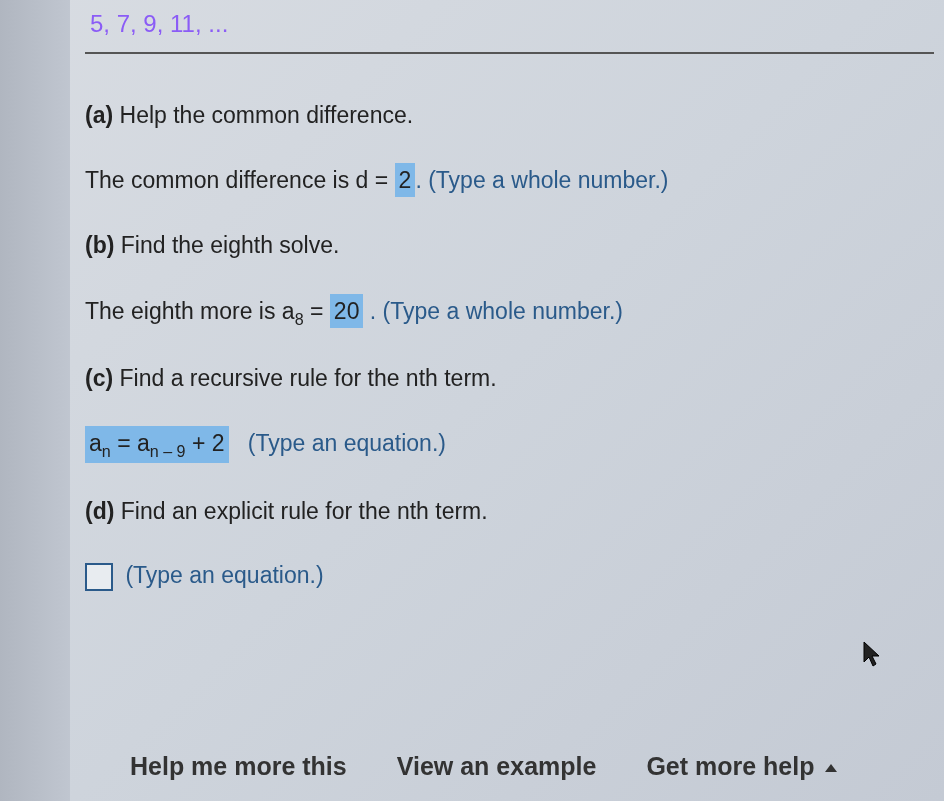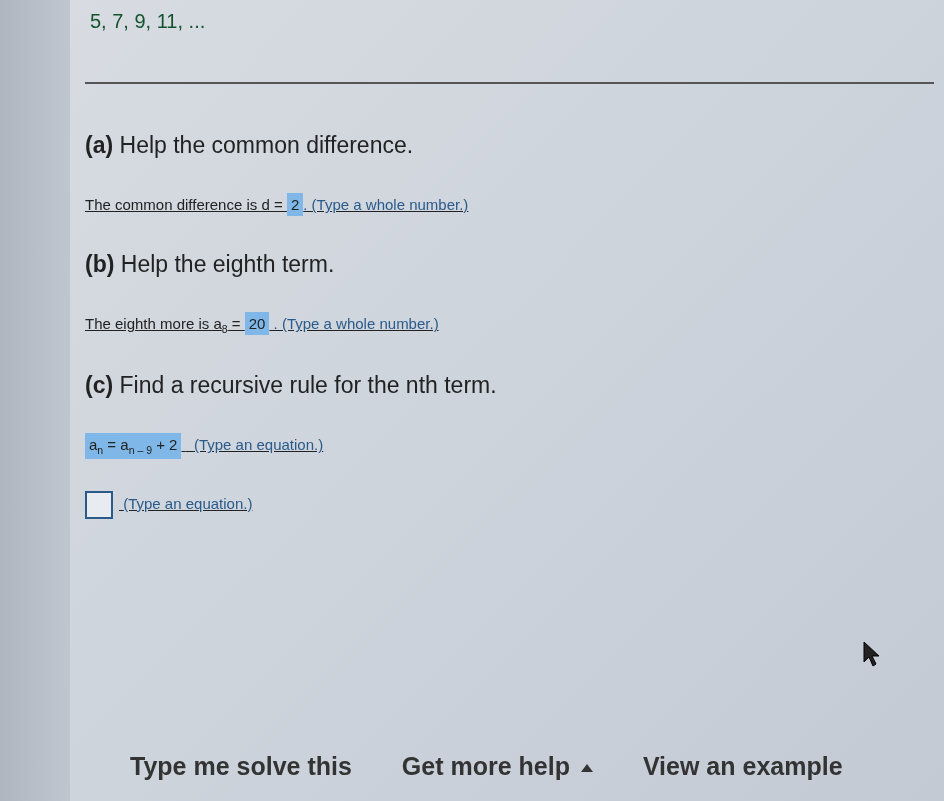--- a/index.html
+++ b/index.html
@@ -24,46 +24,45 @@
       background: linear-gradient(90deg, #b0b6c0 0%, #c0c6d0 100%);
     }
     .content {
       position: absolute;
       left: 85px;
       top: 0;
       right: 0;
       padding-top: 10px;
     }
     .sequence-text {
-      font-size: 20px;
-      color: #14532d;
-      margin-bottom: 49px;
+      font-size: 24px;
+      color: #8b5cf6;
+      margin-bottom: 14px;
       padding-left: 5px;
     }
     .hr-line {
       border: none;
       border-top: 2px solid #555;
       margin-bottom: 45px;
       margin-right: 10px;
     }
     .question-line {
       font-size: 23px;
       color: #222;
       margin-bottom: 32px;
       line-height: 1.4;
     }
     .question-line .label {
       font-weight: bold;
     }
     .answer-line {
-      font-size: 15px;
+      font-size: 23px;
       color: #222;
       margin-bottom: 32px;
       line-height: 1.4;
-      text-decoration: underline;
     }
     .filled-answer {
       background: #7fb8e8;
       padding: 1px 4px;
       display: inline-block;
     }
     .hint-text {
       color: #2a5a8a;
     }
     .sub {
@@ -129,48 +128,52 @@
   <div class="question-line">
     <span class="label">(a)</span>
     <span>Help the common difference.</span>
   </div>
   <div class="answer-line">
     <span>The common difference is d = </span><span class="filled-answer">2</span><span class="hint-text">. (Type a whole number.)</span>
   </div>
 
   <div class="question-line">
     <span class="label">(b)</span>
-    <span>Help the eighth term.</span>
+    <span>Find the eighth solve.</span>
   </div>
   <div class="answer-line">
     <span>The eighth more is a</span><span class="sub">8</span><span> = </span><span class="filled-answer">20</span><span class="hint-text"> . (Type a whole number.)</span>
   </div>
 
   <div class="question-line">
     <span class="label">(c)</span>
     <span>Find a recursive rule for the nth term.</span>
   </div>
   <div class="answer-line">
     <span class="filled-answer"><span>a</span><span class="sub">n</span><span> = a</span><span class="sub">n – 9</span><span> + 2</span></span>
     <span class="hint-text">&nbsp;&nbsp;<span>(Type an equation.)</span></span>
   </div>
 
+  <div class="question-line">
+    <span class="label">(d)</span>
+    <span>Find an explicit rule for the nth term.</span>
+  </div>
   <div class="answer-line">
     <span class="input-box"></span>
     <span class="hint-text">(Type an equation.)</span>
   </div>
 
 </div>
 
 <div class="cursor-icon">
   <svg width="22" height="28" viewBox="0 0 22 28">
     <path d="M 2 2 L 2 22 L 7 17 L 11 26 L 14 24 L 10 16 L 17 16 Z" fill="#222" stroke="#000" stroke-width="1"></path>
   </svg>
 </div>
 
 <div class="bottom-bar">
-  <span class="bottom-btn">Type me solve this</span>
+  <span class="bottom-btn">Help me more this</span>
+  <span class="bottom-btn">View an example</span>
   <span class="bottom-btn">
     <span>Get more help</span>
     <span class="triangle-up"></span>
   </span>
-  <span class="bottom-btn">View an example</span>
 </div>
 
 </body></html>

